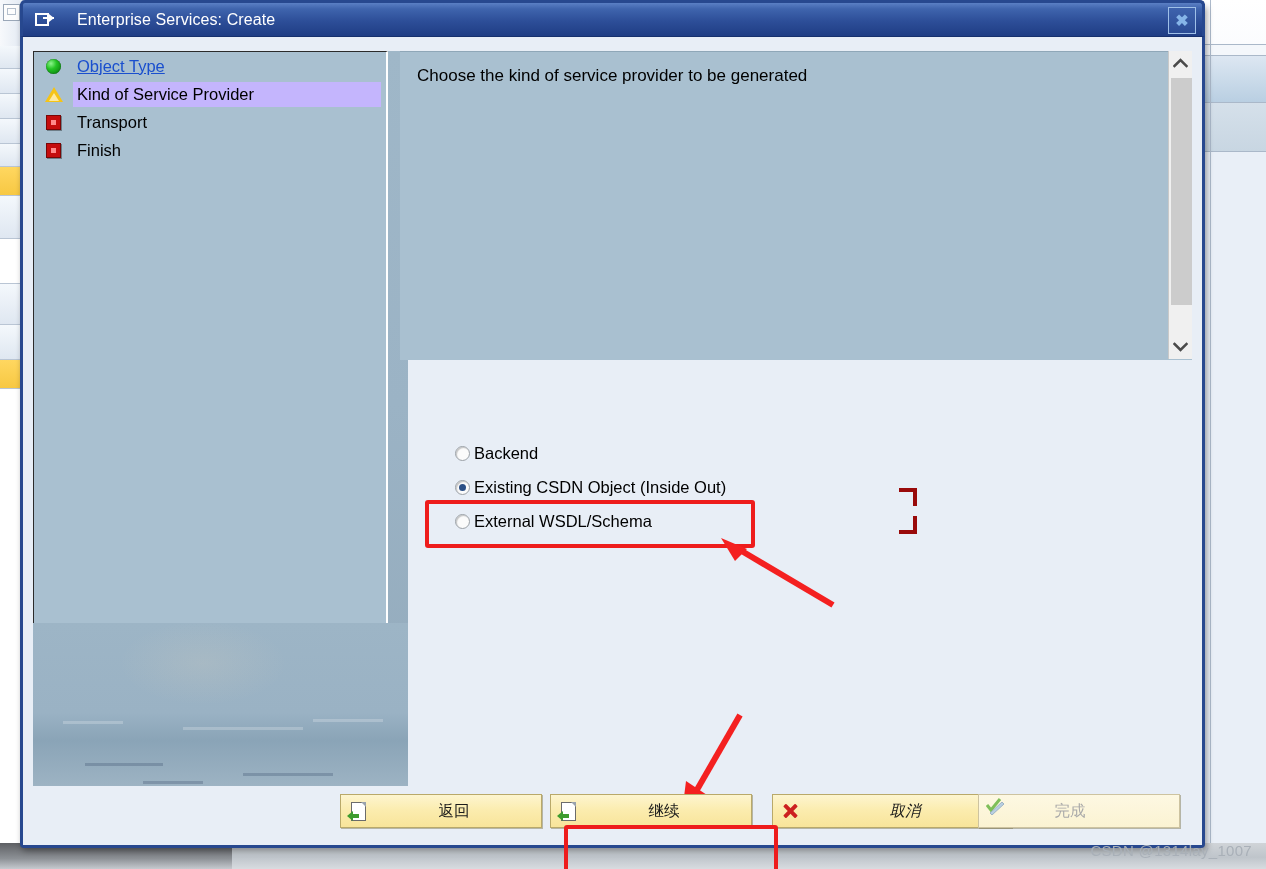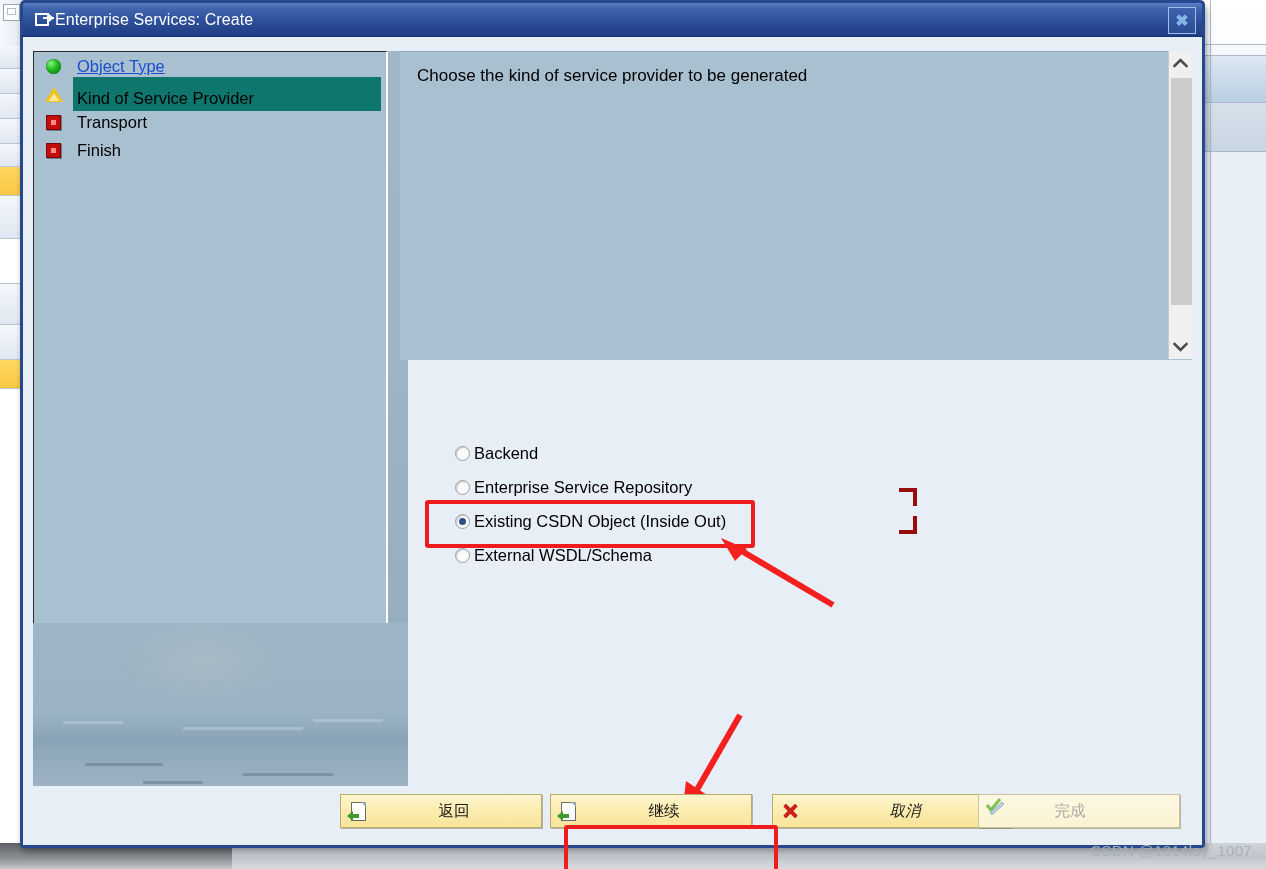--- a/index.html
+++ b/index.html
@@ -141,21 +141,21 @@
     content: "";
     position: absolute;
     right: 0; top: -3px;
     border-left: 5px solid #ffffff;
     border-top: 4px solid transparent;
     border-bottom: 4px solid transparent;
   }
   .title-text {
     color: #ffffff;
     font-size: 16px;
-    margin-left: 0;
+    margin-left: 22px;
     letter-spacing: 0.1px;
     white-space: nowrap;
   }
   .close-btn {
     position: absolute;
     right: 6px;
     top: 4px;
     width: 26px; height: 25px;
     border: 1px solid #9fc0e8;
     background: linear-gradient(180deg, #3e63ad 0%, #2b4c95 100%);
@@ -255,24 +255,24 @@
     font-size: 16.5px;
     color: #000000;
     white-space: nowrap;
   }
   .step-item.link .step-label {
     color: #1a4fce;
     text-decoration: underline;
     cursor: pointer;
   }
   .step-item.current .step-label {
-    background: #0f766e;
+    background: #c4b5fd;
     display: block;
     width: 304px;
-    padding: 12px 0 3px 4px;
+    padding: 3px 0 3px 4px;
     margin-left: -4px;
   }
   .step-image {
     position: absolute;
     left: 0;
     top: 572px;
     width: 375px;
     height: 163px;
     background:
       radial-gradient(ellipse 120px 60px at 170px 40px, rgba(230,215,190,0.16) 0%, rgba(230,215,190,0) 70%),
@@ -597,24 +597,20 @@
             <path d="M1.5 2 L7.5 8 L13.5 2" stroke="#4a4a4a" stroke-width="2.6" fill="none" stroke-linecap="square"></path>
           </svg>
       </div>
     </div>
 
     <div class="radio-group">
       <div class="radio-row">
         <span class="radio-mark"></span>
         <span class="radio-label">Backend</span>
       </div>
-      <div class="radio-row">
-        <span class="radio-mark"></span>
-        <span class="radio-label">Enterprise Service Repository</span>
-      </div>
       <div class="radio-row selected">
         <span class="radio-mark"></span>
         <span class="radio-label">Existing CSDN Object (Inside Out)</span>
       </div>
       <div class="radio-row">
         <span class="radio-mark"></span>
         <span class="radio-label">External WSDL/Schema</span>
       </div>
     </div>
 

